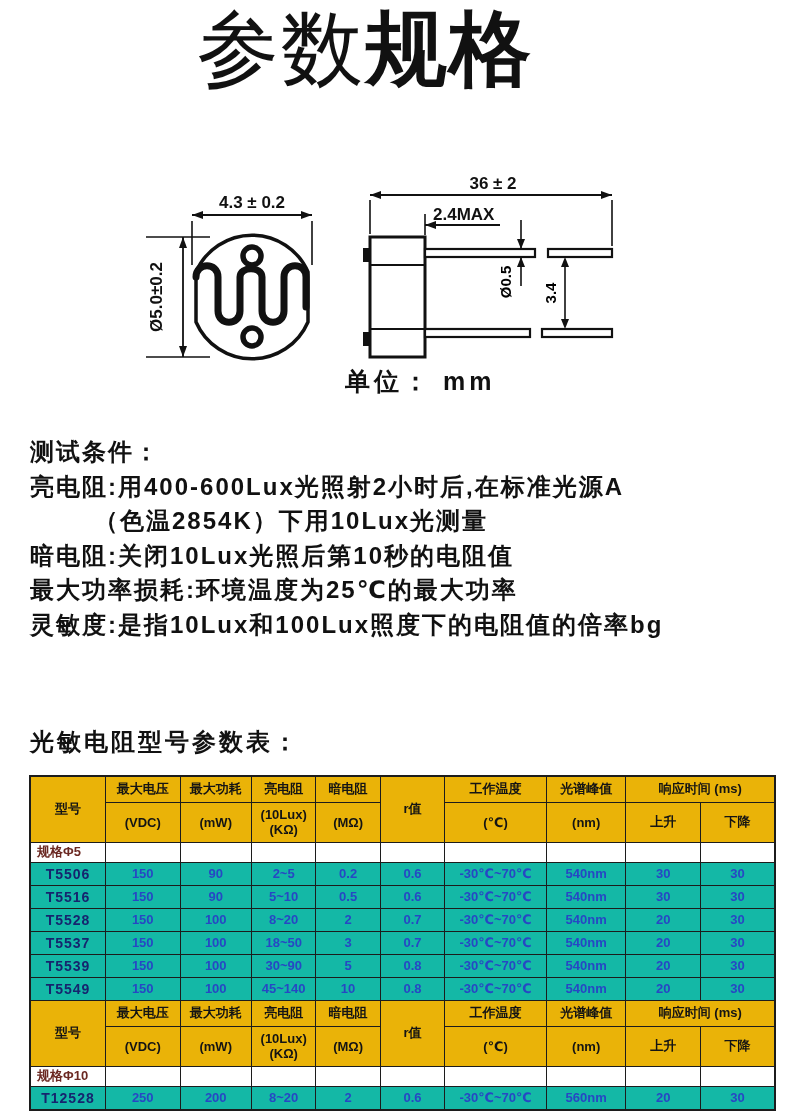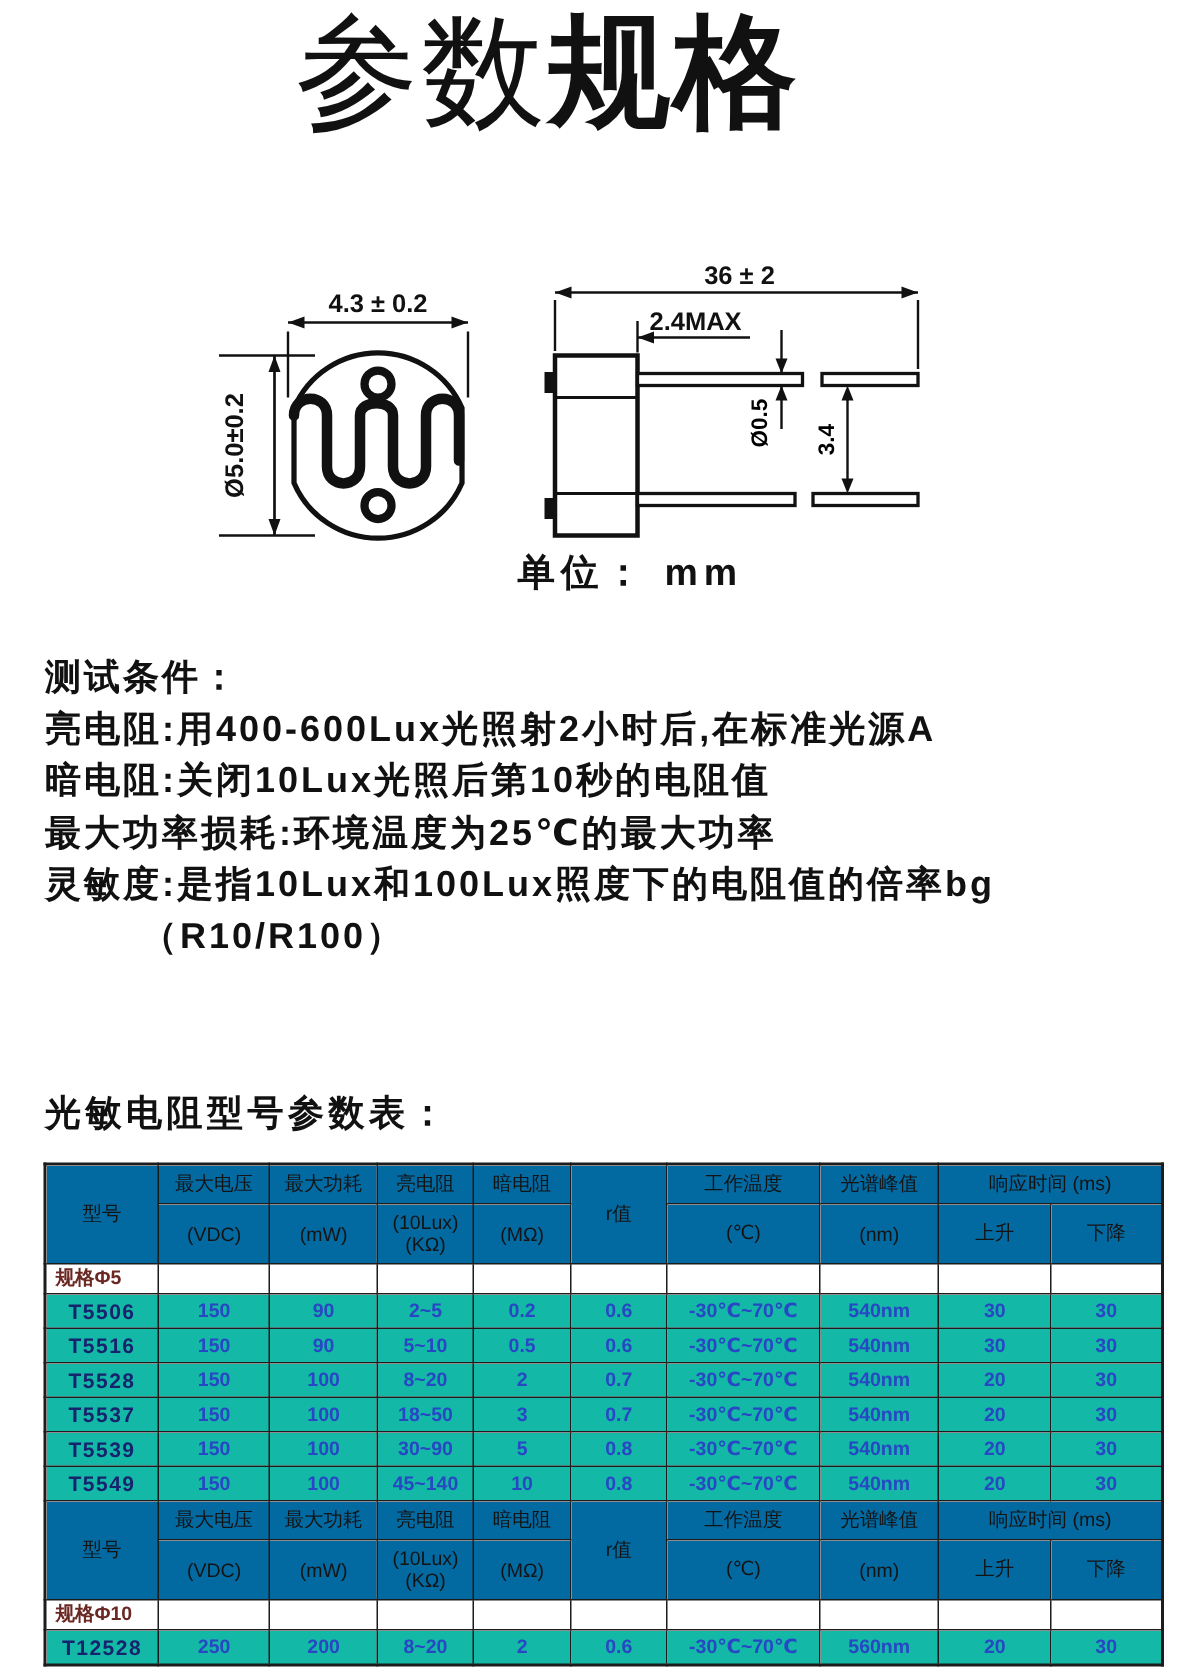--- a/index.html
+++ b/index.html
@@ -23,21 +23,21 @@
 
   
   table.spec{top:775px;left:29px;width:747px;position:absolute;border-collapse:collapse;
              table-layout:fixed;font-size:13px;font-weight:bold;text-align:center;}
   table.spec td,table.spec th{border:1px solid #1c1c1c;padding:0 2px;overflow:hidden;}
   table.spec{border:2px solid #1c1c1c;}
   tr.hrow1{height:26px;}
   tr.hrow2{height:40px;}
   tr.specrow{height:20px;background:#ffffff;}
   tr.datarow{height:23px;background:#14b8a6;}
-  .th-cell{background:#0369a1;font-weight:normal;color:#141414;font-size:13px;}
+  .th-cell{background:#eab308;font-weight:bold;color:#141414;font-size:13px;}
   .model-val{color:#16246e;font-size:14px;letter-spacing:1px;}
   .blue-val{color:#2747c4;}
   .spec-label{color:#6b2822;text-align:left;padding-left:6px !important;font-size:13px;}
 
   
   svg text{font-family:"Liberation Sans","DejaVu Sans",sans-serif;}
   .dim-label{font-size:17px;font-weight:bold;fill:#111;}
   .unit-label{font-size:25px;font-weight:bold;fill:#111;letter-spacing:4px;}
 </style>
 </head>
@@ -101,24 +101,24 @@
   <polygon points="445,87 441,97 449,97" fill="#111"></polygon>
   <polygon points="445,159 441,149 449,149" fill="#111"></polygon>
   <text x="431" y="128" text-anchor="middle" transform="rotate(-90 431 123)" style="font-size:15px;font-weight:bold;">3.4</text>
 
   <text x="225" y="220" class="unit-label">单位： mm</text>
 </svg>
 
 <div class="abs conditions">
   <div class="cond-line">测试条件：</div>
   <div class="cond-line">亮电阻:用400-600Lux光照射2小时后,在标准光源A</div>
+  <div class="cond-line cond-indent">（色温2854K）下用10Lux光测量</div>
   <div class="cond-line">暗电阻:关闭10Lux光照后第10秒的电阻值</div>
   <div class="cond-line">最大功率损耗:环境温度为25℃的最大功率</div>
   <div class="cond-line">灵敏度:是指10Lux和100Lux照度下的电阻值的倍率bg</div>
-  <div class="cond-line cond-indent">（R10/R100）</div>
 </div>
 
 <div class="abs table-title">光敏电阻型号参数表：</div>
 
 <table class="spec">
   <colgroup>
     <col style="width:75px">
       <col style="width:74px">
       <col style="width:71px">
       <col style="width:64px">

